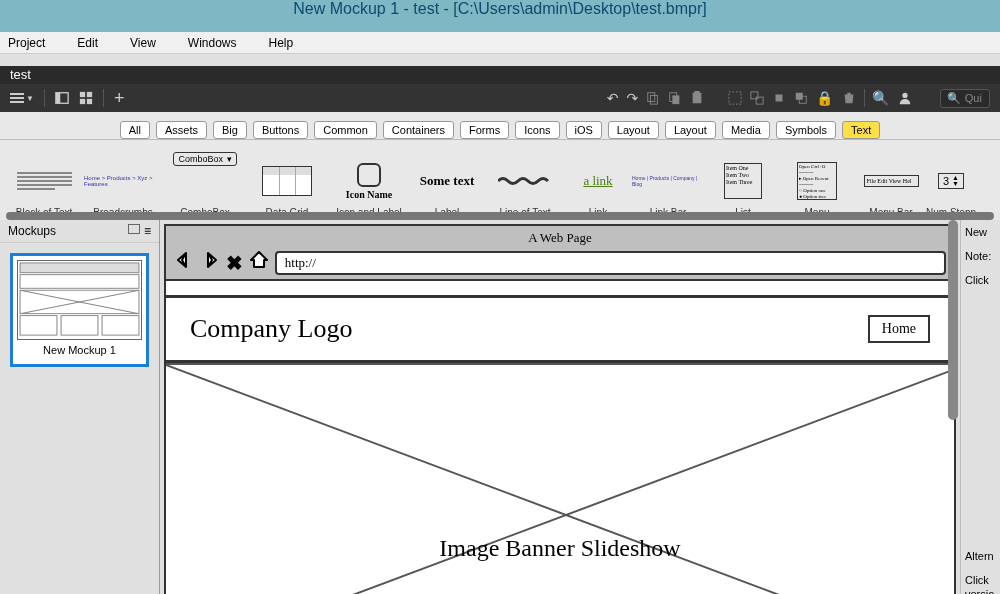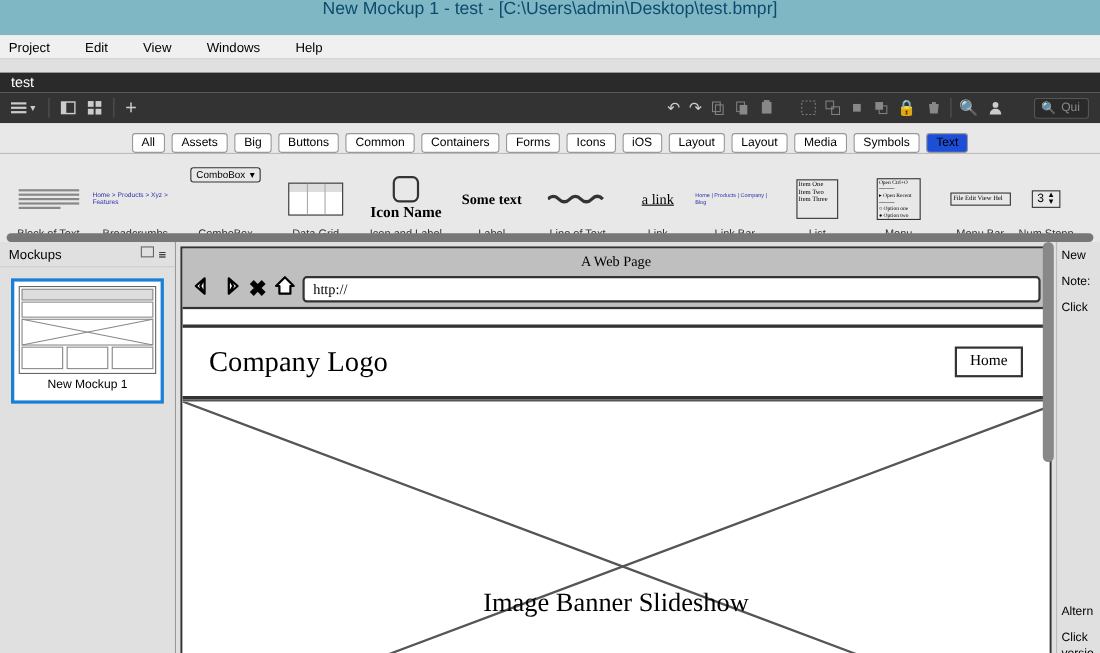--- a/index.html
+++ b/index.html
@@ -12,21 +12,21 @@
 .toolbar-left { display: flex; align-items: center; gap: 10px; }
 .toolbar-right { display: flex; align-items: center; gap: 8px; }
 .toolbar-icon { color: #ccc; font-size: 14px; cursor: pointer; display: inline-flex; align-items: center; }
 .toolbar-icon svg { width: 14px; height: 14px; fill: #bbb; }
 .hamburger { display: flex; flex-direction: column; gap: 2px; }
 .hamburger span { width: 14px; height: 2px; background: #ccc; }
 .sep { width: 1px; height: 18px; background: #555; }
 .search-box { background: #2a2a2a; border: 1px solid #555; border-radius: 3px; padding: 2px 6px; color: #888; font-size: 11px; display: flex; align-items: center; gap: 4px; width: 50px; }
 .category-bar { background: #e8e8e8; height: 28px; display: flex; align-items: flex-end; justify-content: center; gap: 6px; border-bottom: 1px solid #bbb; }
 .cat-btn { background: #fff; border: 1px solid #999; border-radius: 3px; padding: 2px 8px; font-size: 11px; cursor: pointer; }
-.cat-btn.active { background: #1d4ed8; }
+.cat-btn.active { background: #fde047; }
 .library { background: #e8e8e8; height: 80px; display: flex; padding: 4px 8px 0 8px; gap: 4px; position: relative; overflow: hidden; }
 .lib-item { display: flex; flex-direction: column; align-items: center; justify-content: flex-end; flex-shrink: 0; padding-bottom: 2px; }
 .lib-preview { height: 48px; display: flex; align-items: center; justify-content: center; }
 .lib-label { font-size: 10px; text-align: center; margin-top: 2px; color: #333; }
 .lib-scroll { position: absolute; bottom: 0; left: 6px; right: 6px; height: 8px; background: #777; border-radius: 4px; }
 .main-area { display: flex; height: 400px; background: #e0e0e0; }
 .mockups-panel { width: 160px; background: #e0e0e0; border-right: 1px solid #999; }
 .mockups-header { display: flex; align-items: center; justify-content: space-between; padding: 4px 8px; font-size: 12px; border-bottom: 1px solid #ccc; }
 .mockups-header-icons { display: flex; gap: 4px; }
 .thumbnail-wrap { padding: 10px; }
@@ -213,41 +213,41 @@
         <div style="border:1px solid #333;width:50px;height:30px;background:linear-gradient(#ddd 0 8px,#fff 8px 100%);font-size:5px;position:relative;">
           <div style="position:absolute;left:16px;top:0;bottom:0;width:1px;background:#aaa;"></div>
           <div style="position:absolute;left:32px;top:0;bottom:0;width:1px;background:#aaa;"></div>
         </div>
       </div>
     <div class="lib-label">Data Grid</div>
   </div>
   <div class="lib-item" style="width:78px;">
     <div class="lib-preview" style="flex-direction:column;">
         <div style="width:24px;height:24px;border:2.5px solid #333;border-radius:6px;"></div>
-        <div class="sketch" style="font-size:14px;font-weight:bold;margin-top:2px;">Icon Name</div>
+        <div class="sketch" style="font-size:10px;font-weight:bold;margin-top:2px;">Icon Name</div>
       </div>
     <div class="lib-label">Icon and Label</div>
   </div>
   <div class="lib-item" style="width:70px;">
     <div class="lib-preview">
         <span class="sketch" style="font-size:13px;font-weight:bold;">Some text</span>
       </div>
     <div class="lib-label">Label</div>
   </div>
   <div class="lib-item" style="width:78px;">
     <div class="lib-preview">
         <svg width="55" height="10">
           <path d="M0 5 Q5 0 10 5 T20 5 T30 5 T40 5 T50 5" stroke="#333" stroke-width="3" fill="none"></path>
         </svg>
       </div>
     <div class="lib-label">Line of Text</div>
   </div>
   <div class="lib-item" style="width:60px;">
     <div class="lib-preview">
-        <span class="sketch" style="font-size:13px;color:#000000;text-decoration:underline;">a link</span>
+        <span class="sketch" style="font-size:13px;color:#4d7c0f;text-decoration:underline;">a link</span>
       </div>
     <div class="lib-label">Link</div>
   </div>
   <div class="lib-item" style="width:72px;">
     <div class="lib-preview">
         <span style="font-size:5px;color:#33a;">Home | Products | Company | Blog</span>
       </div>
     <div class="lib-label">Link Bar</div>
   </div>
   <div class="lib-item" style="width:70px;">

